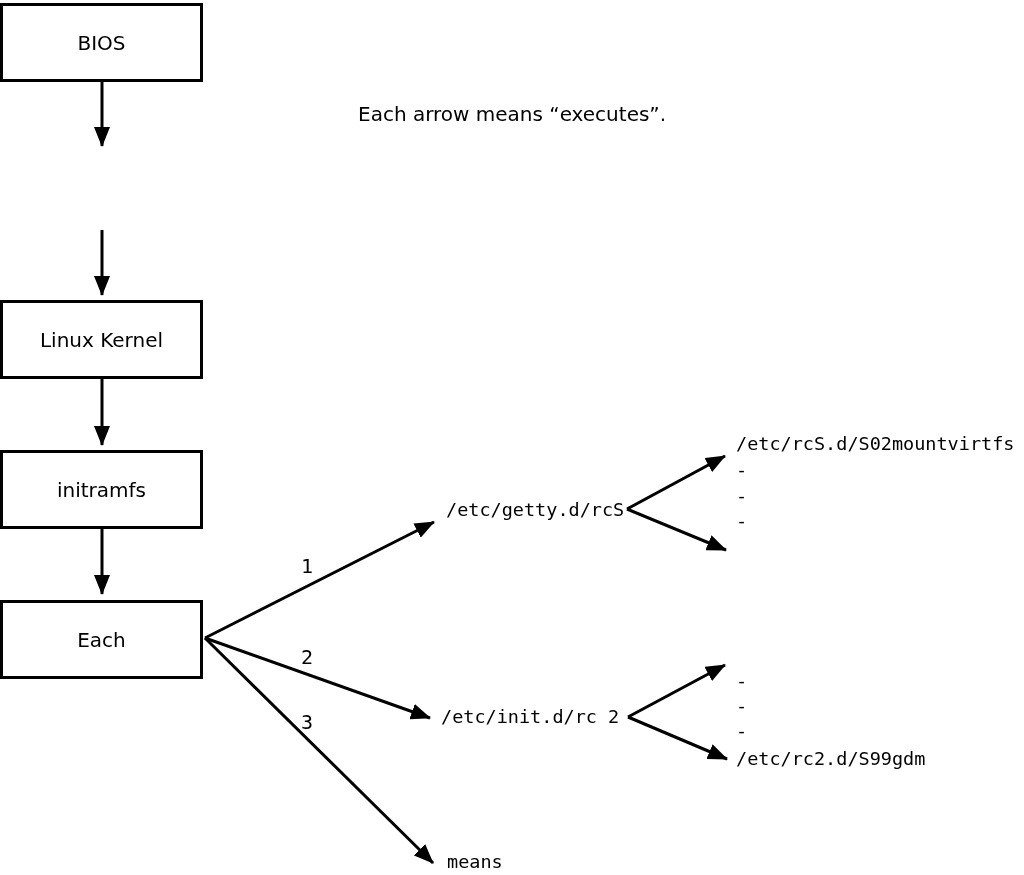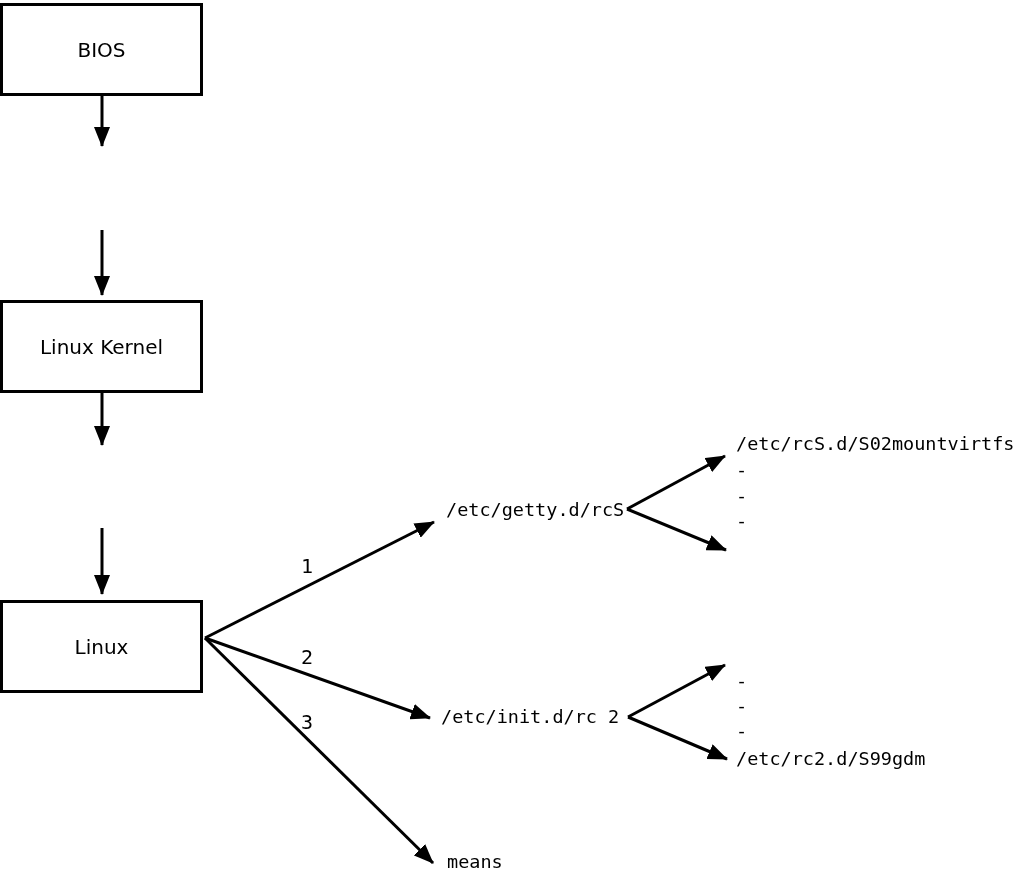--- a/index.html
+++ b/index.html
@@ -19,21 +19,21 @@
   }
   .arrows{
     position:absolute;
     left:0; top:0;
     width:1024px; height:875px;
   }
   .box{
     position:absolute;
     left:0;
     width:203px;
-    height:93px;
+    height:79px;
     box-sizing:border-box;
     border:3px solid var(--line);
     background:var(--box-fill);
     display:flex;
     align-items:center;
     justify-content:center;
   }
   .box span{
     font:20px "DejaVu Sans", sans-serif;
     white-space:pre;
@@ -83,24 +83,28 @@
       <line x1="628" y1="717" x2="727" y2="759" marker-end="url(#ah)"></line>
     </g>
   </svg>
 
   <div class="box" style="top:3px">
       <span>BIOS</span>
     </div>
   <div class="box" style="top:300px">
       <span>Linux Kernel</span>
     </div>
+  <div class="box" style="top:450px">
+      <span>initramfs</span>
+    </div>
   <div class="box" style="top:600px">
-      <span>Linux</span>
+      <span>Each</span>
     </div>
 
+  <div class="note">Each arrow means “executes”.</div>
 
   <span class="num" style="left:301px; top:556px">1</span>
   <span class="num" style="left:301px; top:647px">2</span>
   <span class="num" style="left:301px; top:712px">3</span>
 
   <span class="mono" style="left:446px; top:501px">/etc/getty.d/rcS</span>
   <span class="mono" style="left:441px; top:708px">/etc/init.d/rc 2</span>
   <span class="mono" style="left:447px; top:853px">means</span>
 
   <span class="mono" style="left:736px; top:435px">/etc/rcS.d/S02mountvirtfs</span>

